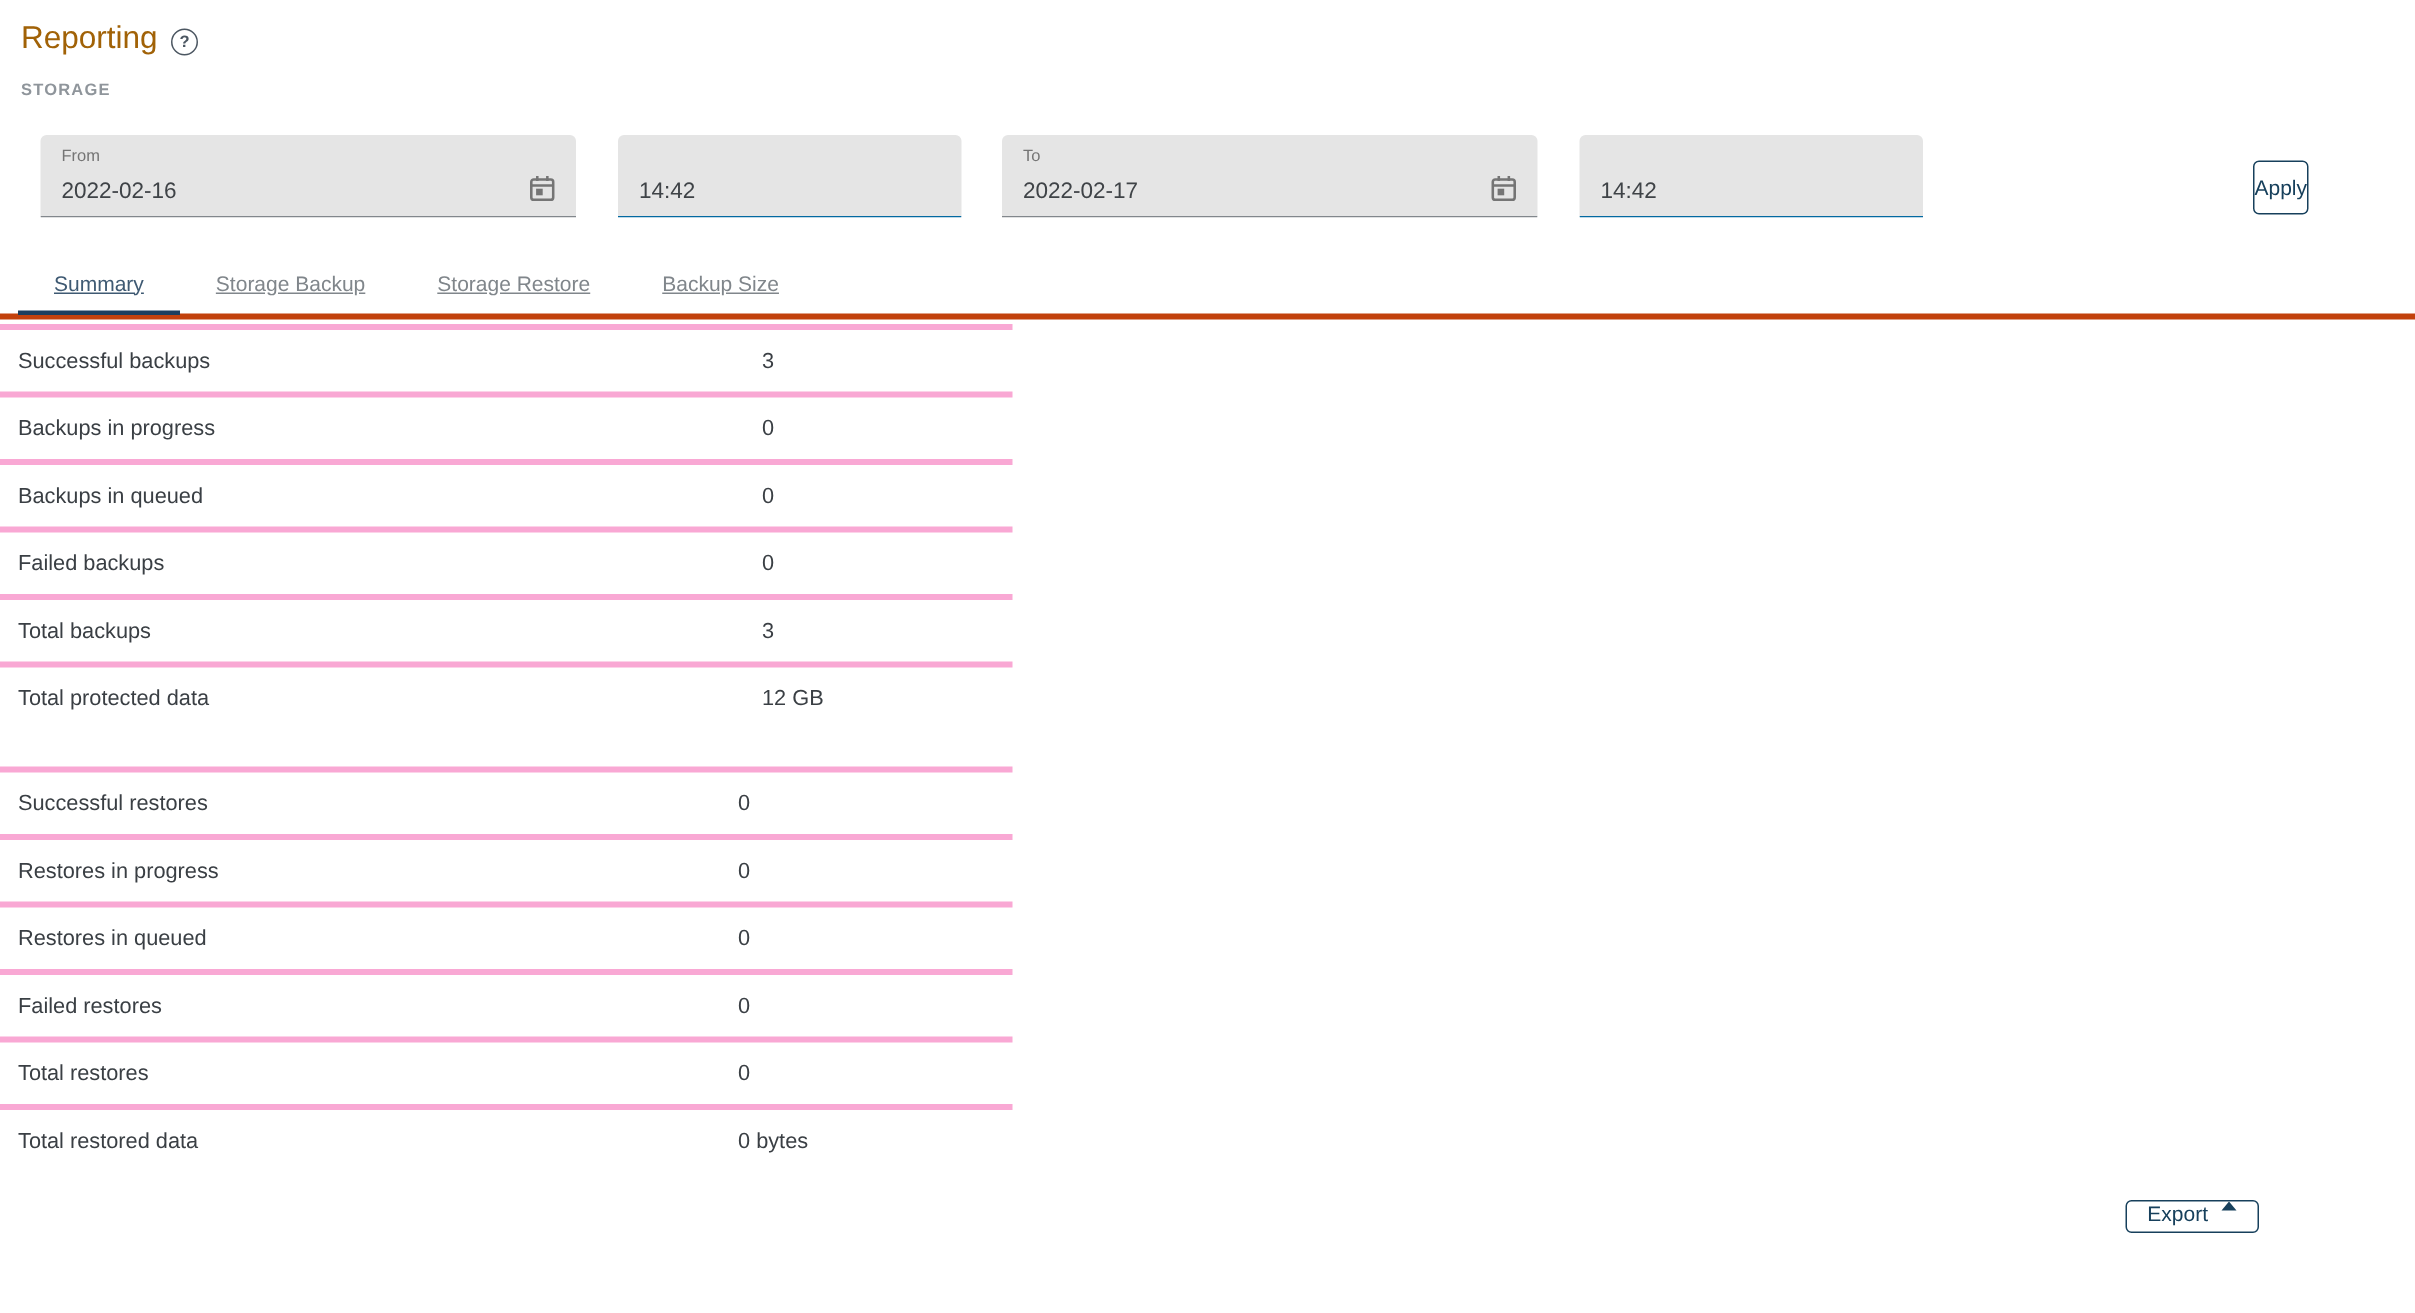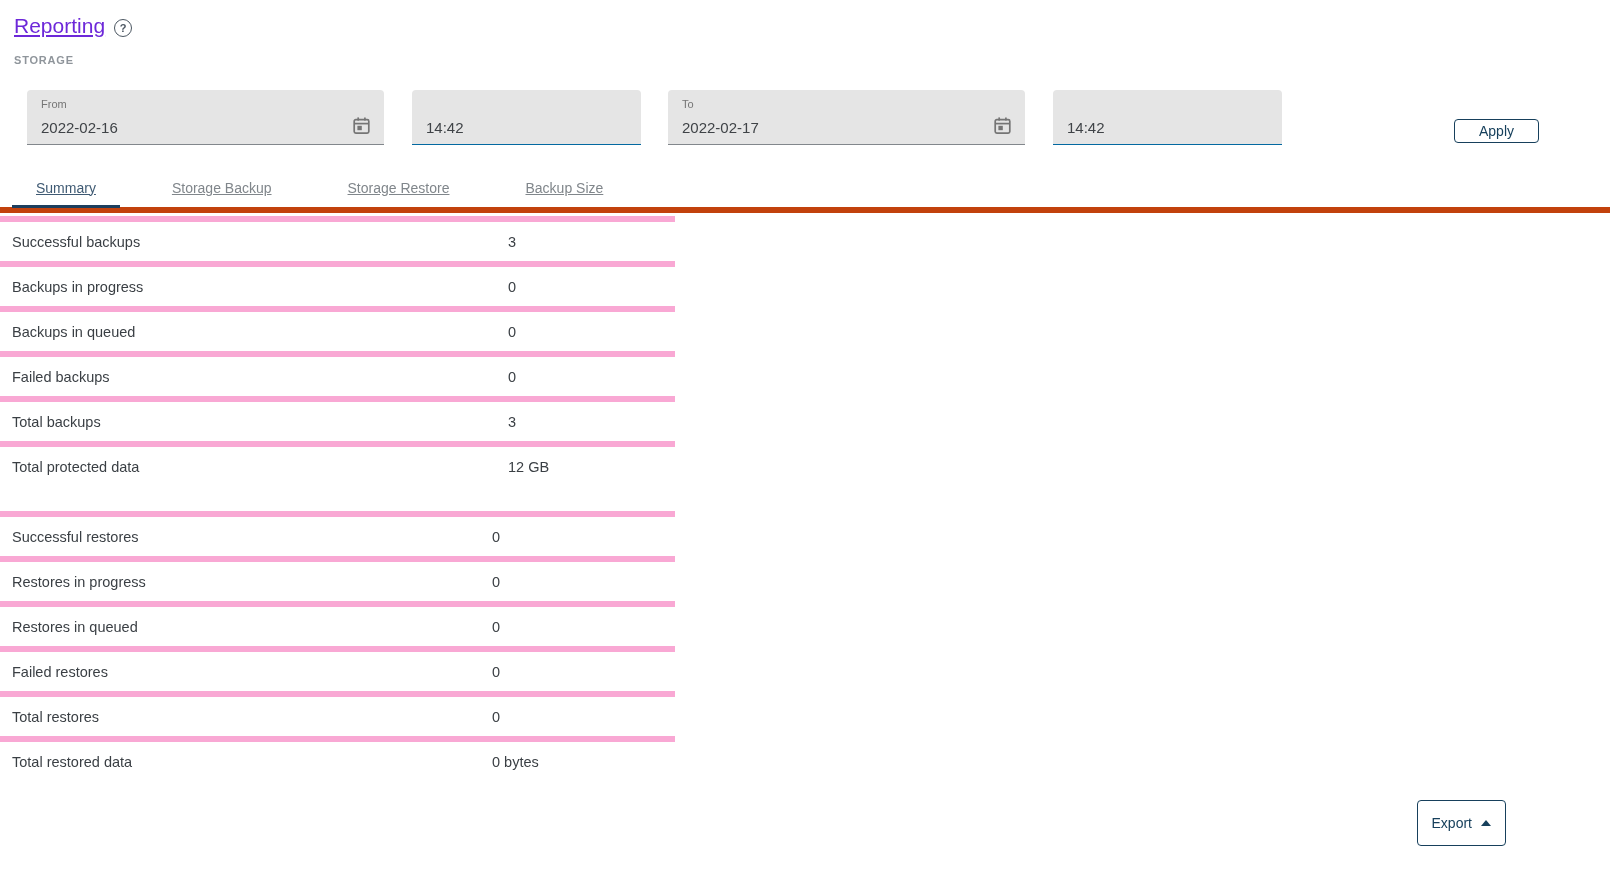--- a/index.html
+++ b/index.html
@@ -1,47 +1,47 @@
 <!DOCTYPE html>
 <html><head>
 <meta charset="utf-8">
 <style>
   * { box-sizing: border-box; margin: 0; padding: 0; }
   html,body { width: 1610px; height: 875px; background: #ffffff;
     font-family: "Liberation Sans", sans-serif; color: #3c4043; overflow: hidden; }
 
   
   .page-header { padding: 14px 0 0 14px; display: flex; align-items: center; gap: 9px; }
-  .page-title { font-size: 21px; font-weight: 400; color: #6d28d9; text-decoration: underline; }
+  .page-title { font-size: 21px; font-weight: 400; color: #a16207; }
   .help-icon { width: 18px; height: 18px; border: 1.6px solid #4b5661; border-radius: 50%;
     display: inline-flex; align-items: center; justify-content: center;
     font-size: 11px; font-weight: 700; color: #4b5661; margin-top: 3px; cursor: pointer; }
   .section-label { margin: 16px 0 0 14px; font-size: 11px; font-weight: 700;
     color: #8f959b; letter-spacing: .8px; }
 
   
   .filter-bar { margin: 24px 27px 0 27px; display: flex; align-items: flex-end; }
   .field { background: #e5e5e5; border-radius: 4px 4px 0 0; height: 55px; position: relative;
     display: flex; align-items: flex-end; padding: 0 12px 8px 14px; }
   .field.date { width: 357px; border-bottom: 1px solid #82878c; }
   .field.time { width: 229px; border-bottom: 1px solid #0369a1; }
   .field .float-label { position: absolute; top: 8px; left: 14px; font-size: 11px; color: #757575; }
   .field input { border: none; background: transparent; outline: none; flex: 1;
     font-family: "Liberation Sans", sans-serif; font-size: 15px; color: #3f4347; padding: 0; }
   .field .cal-btn { background: none; border: none; cursor: pointer; padding: 0; margin-left: 8px;
     display: flex; align-items: center; }
   .gap28 { width: 28px; } .gap27 { width: 27px; }
   .apply-btn { margin-left: auto; margin-right: 44px; margin-bottom: 2px;
-    height: 24px; padding: 0 24px; background: #fff; border: 1.5px solid #17405c; border-radius: 4px;
+    height: 36px; padding: 0 0; background: #fff; border: 1.5px solid #17405c; border-radius: 4px;
     color: #17405c; font-size: 14px; font-weight: 500; font-family: "Liberation Sans", sans-serif;
     cursor: pointer; text-align: center; }
 
   
   .tabs { margin-top: 23px; padding-left: 12px; display: flex;
-    border-bottom: 6px solid #c2410c; height: 45px; gap: 28px; }
+    border-bottom: 4px solid #c2410c; height: 45px; }
   .tab { padding: 0 24px; display: flex; align-items: center; font-size: 14px; color: #80868b;
     cursor: pointer; position: relative; text-decoration: underline; }
   .tab.active { color: #3f5a73; text-decoration: underline; }
   .tab.active::after { content: ""; position: absolute; left: 0; right: 0; bottom: -1px;
     height: 3px; background: #1c3e5e; }
 
   
   .content { display: flex; margin-top: 0; }
   .left-col { width: 655px; text-align: center; }
   .chart-title { margin-top: 21px; font-size: 15px; color: #3c4043; }
@@ -49,32 +49,32 @@
     margin-left: auto; margin-right: auto; }
   .donut-center { position: absolute; inset: 0; display: flex; flex-direction: column;
     align-items: center; justify-content: center; }
   .donut-pct { font-size: 29px; color: #757575; }
   .donut-status { font-size: 13px; font-weight: 700; color: #85898d; letter-spacing: .5px; margin-top: 3px; }
   .chart-title.restored { margin-top: 83px; }
   .no-data { margin-top: 86px; font-size: 17px; color: #4a4f54; }
 
   .right-col { width: 675px; margin-top: 3px; }
   .stats-table.restores { margin-top: 25px; }
-  .stat-row { height: 45px; border-top: 6px solid #f9a8d4; position: relative;
+  .stat-row { height: 45px; border-top: 4px solid #f9a8d4; position: relative;
     display: flex; align-items: center; padding-left: 12px; font-size: 14.5px; color: #3a3f44; }
   .stat-value { position: absolute; top: 50%; transform: translateY(-50%); }
   .stats-table.backups  .stat-value { left: 508px; }
   .stats-table.restores .stat-value { left: 492px; }
 
   
   .export-row { display: flex; justify-content: flex-end; padding-right: 104px; margin-top: 19px; }
-  .export-btn { height: 46px; padding: 0 14px; background: #fff; border: 1.5px solid #17405c;
+  .export-btn { height: 22px; padding: 0 14px; background: #fff; border: 1.5px solid #17405c;
     border-radius: 4px; color: #17405c; font-size: 14px; font-weight: 500;
     font-family: "Liberation Sans", sans-serif; cursor: pointer;
-    display: flex; align-items: center; gap: 9px; }
+    display: flex; align-items: flex-start; gap: 9px; }
   .caret-up { width: 0; height: 0; border-left: 5px solid transparent;
     border-right: 5px solid transparent; border-bottom: 6px solid #17405c; }
 </style>
 </head>
 <body>
 
 <div class="page-header">
   <span class="page-title">Reporting</span>
   <span class="help-icon">?</span>
 </div>

